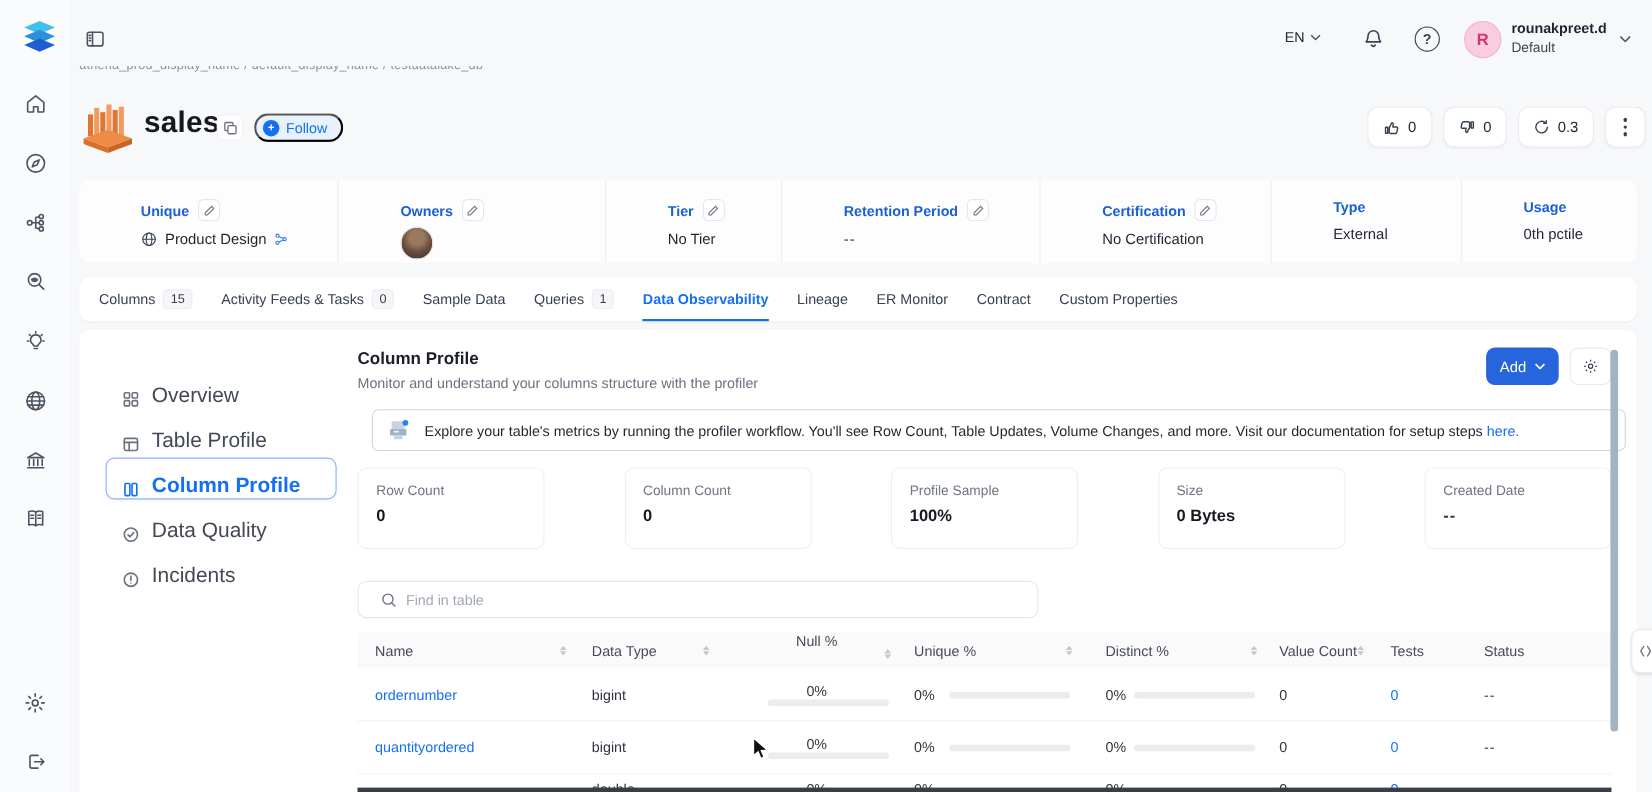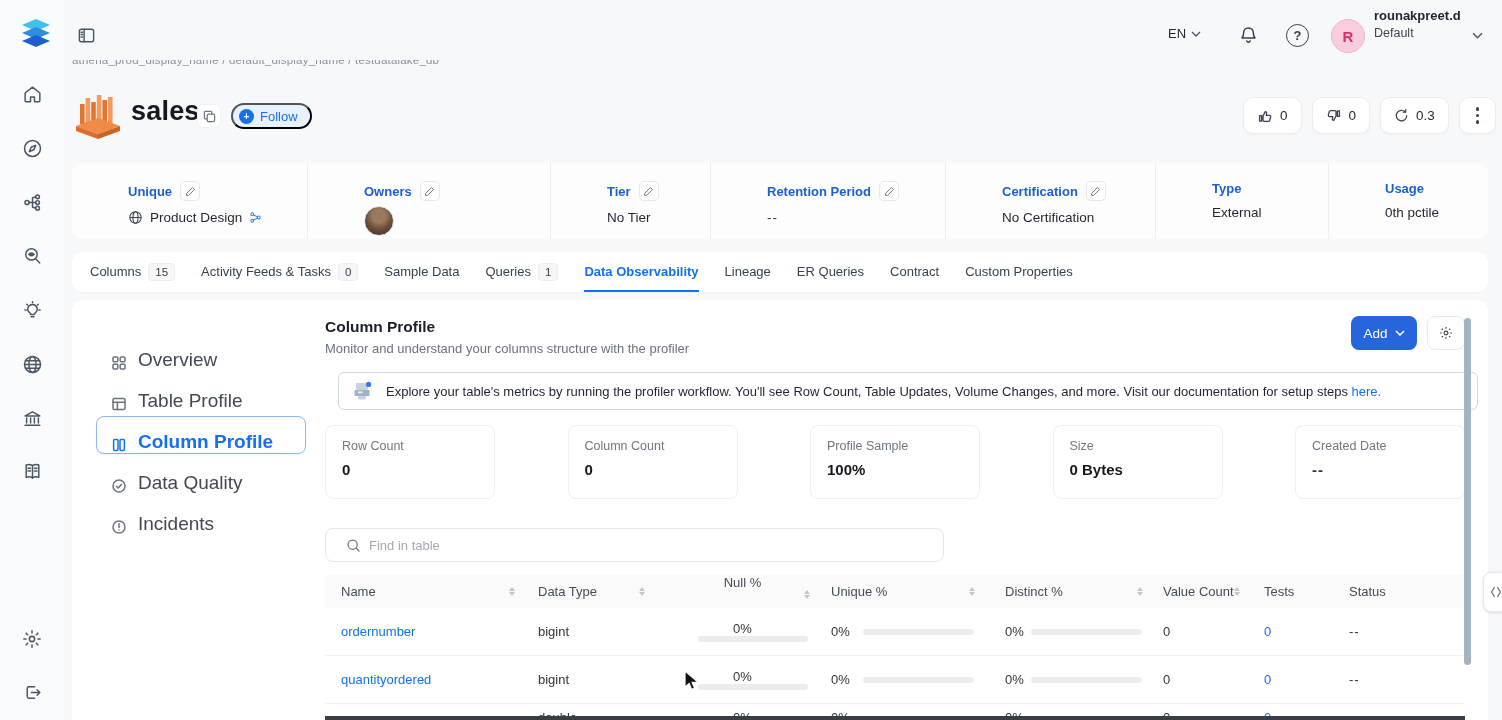--- a/index.html
+++ b/index.html
@@ -23,21 +23,21 @@
   .sparkle-badge { width:30px; height:30px; border-radius:9px; background:#e8f1fe; display:flex; align-items:center; justify-content:center; margin-right:10px; cursor:pointer; }
   .search-input { flex:1; border:none; outline:none; background:transparent; font-size:13.5px; color:#24292f; font-family:inherit; }
   .search-input::placeholder { color:#9aa3af; }
   .scope { display:flex; align-items:center; gap:5px; color:#24292f; font-size:13px; cursor:pointer; padding-right:12px; border-right:1px solid #e8eaee; }
   .search-btn { margin-left:12px; cursor:pointer; display:flex; }
   .domains-pill { position:absolute; left:648px; top:16px; height:40px; background:#fdfdfe; border:1px solid #f0f1f4; border-radius:8px; display:flex; align-items:center; gap:7px; padding:0 12px; cursor:pointer; font-size:13px; color:#24292f; }
   .lang { position:absolute; left:1168px; top:26px; display:flex; align-items:center; gap:5px; font-size:13px; cursor:pointer; }
   .bell { position:absolute; left:1238px; top:25px; cursor:pointer; }
   .help { position:absolute; left:1286px; top:24px; width:23px; height:23px; border:1.4px solid #374151; border-radius:50%; display:flex; align-items:center; justify-content:center; font-size:13px; font-weight:700; color:#374151; cursor:pointer; }
   .avatar { position:absolute; left:1331px; top:19px; width:34px; height:34px; border-radius:50%; background:#f9ccdf; border:1px solid #f3b3cf; display:flex; align-items:center; justify-content:center; color:#d6336c; font-size:15px; font-weight:700; cursor:pointer; }
-  .user-block { position:absolute; left:1374px; top:8px; line-height:1.3; cursor:pointer; }
+  .user-block { position:absolute; left:1374px; top:18px; line-height:1.3; cursor:pointer; }
   .user-name { font-weight:700; font-size:13px; color:#1f2430; }
   .user-team { font-size:12.5px; color:#3f4550; }
   .user-caret { position:absolute; left:1472px; top:32px; cursor:pointer; }
 
   
   .crumb-clip { position:absolute; left:72px; top:60px; width:600px; height:10px; overflow:hidden; }
   .crumb { margin-top:-6px; font-size:11.5px; color:#8a919c; letter-spacing:.2px; white-space:nowrap; }
 
   
   .entity-icon { position:absolute; left:74px; top:88px; }
@@ -414,21 +414,21 @@
       <span>Queries</span>
       <span class="cnt">1</span>
     </div>
   <div class="tab active">
       <span>Data Observability</span>
     </div>
   <div class="tab">
       <span>Lineage</span>
     </div>
   <div class="tab">
-      <span>ER Queries</span>
+      <span>ER Monitor</span>
     </div>
   <div class="tab">
       <span>Contract</span>
     </div>
   <div class="tab">
       <span>Custom Properties</span>
     </div>
 </nav>
 
 <section class="content-card">

